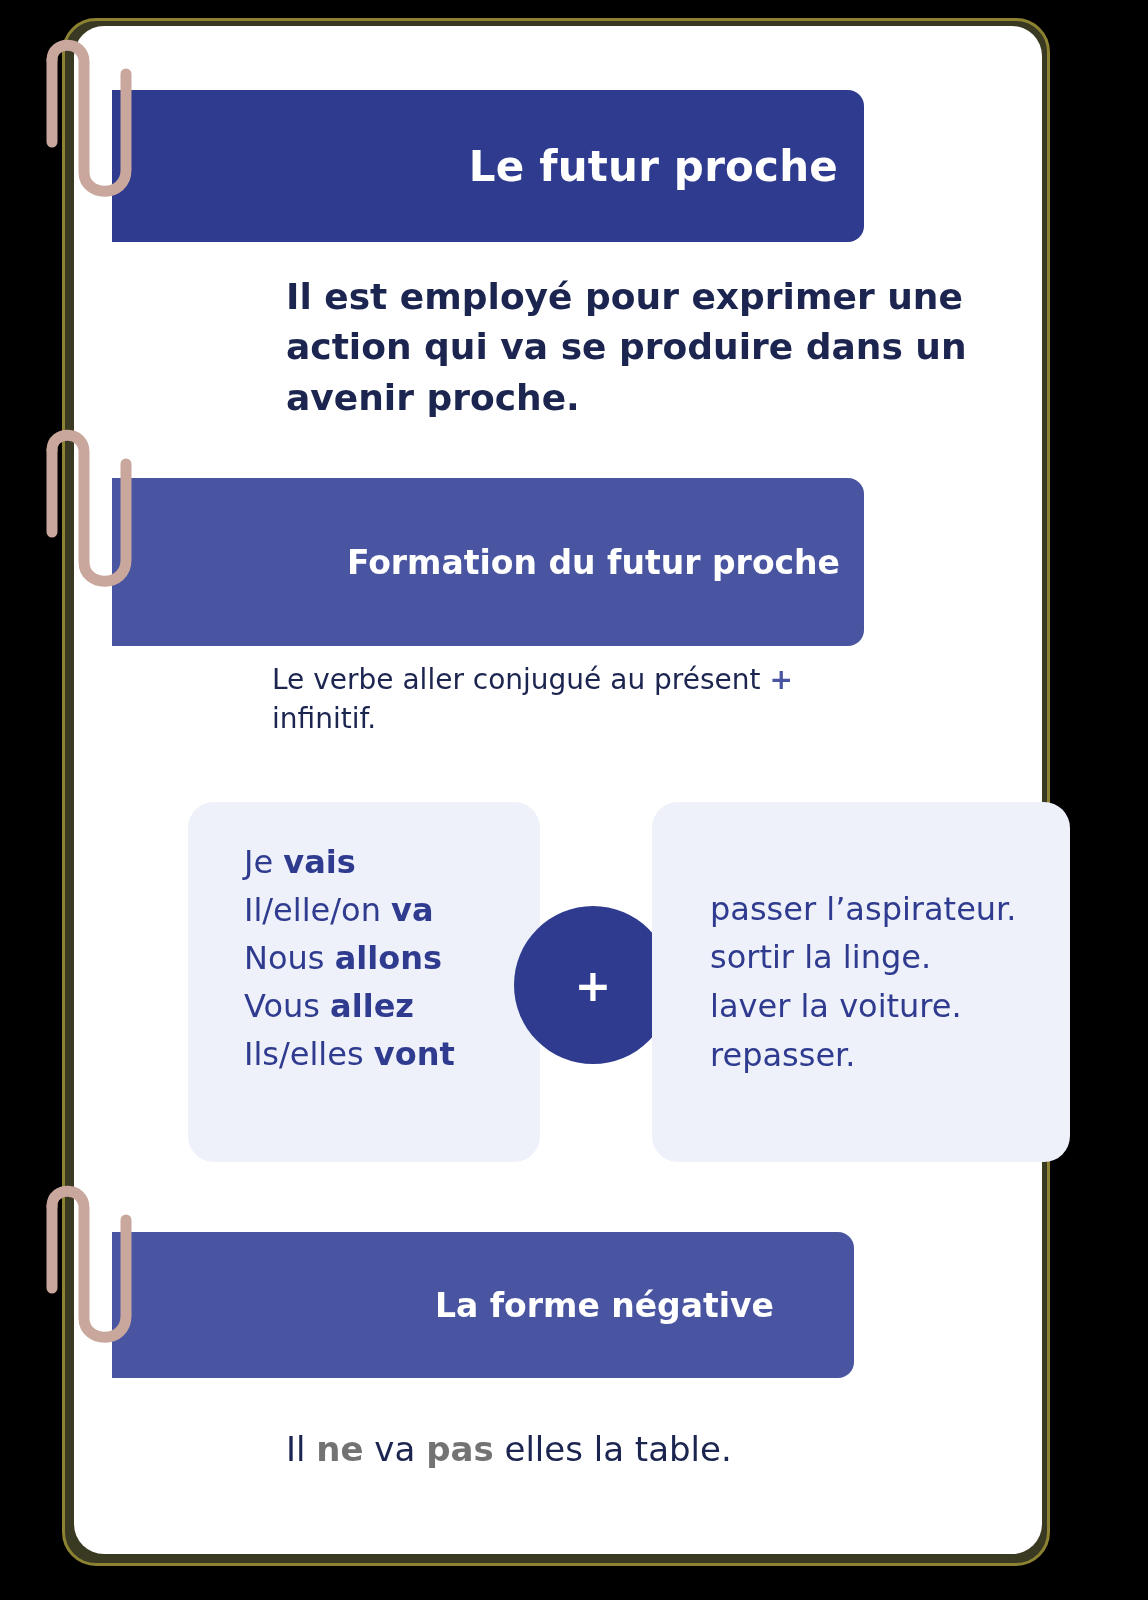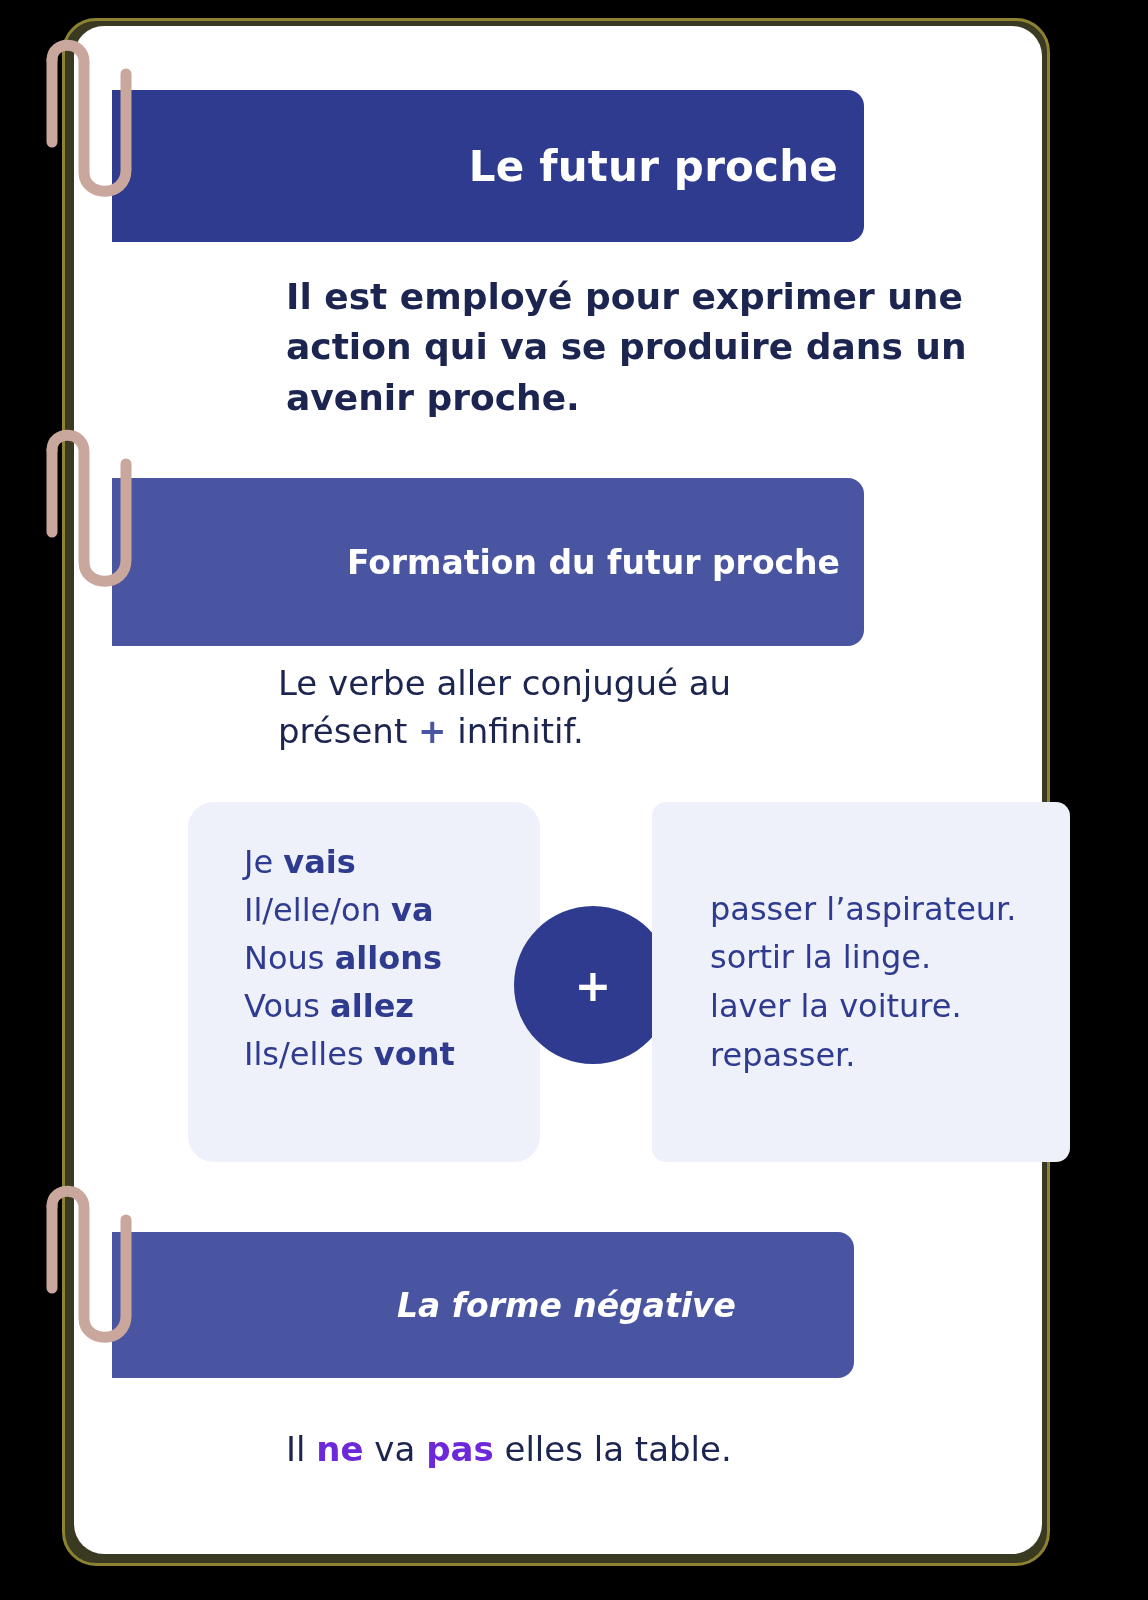--- a/index.html
+++ b/index.html
@@ -86,21 +86,21 @@
 
   .banner-3 {
     left: 38px;
     top: 1206px;
     width: 742px;
     height: 146px;
     background: #4a55a2;
     border-radius: 0 16px 16px 0;
     font-size: 33px;
   }
-  .banner-3 .banner-label { padding-right: 118px; font-style: italic; }
+  .banner-3 .banner-label { padding-right: 80px; }
 
   
   .clip {
     position: absolute;
     width: 120px;
     height: 190px;
     pointer-events: none;
   }
   .clip-1 { left: 22px; top: 22px; }
   .clip-2 { left: 22px; top: 412px; }
@@ -113,37 +113,37 @@
     font-weight: bold;
     line-height: 1.40;
   }
   .para-intro {
     left: 212px;
     top: 246px;
     width: 740px;
     font-size: 36px;
   }
   .para-formation {
-    left: 204px;
+    left: 198px;
     top: 634px;
     width: 560px;
-    font-size: 34px;
+    font-size: 28px;
     font-weight: normal;
   }
   .para-formation .plus-accent { color: #4a55a2; font-weight: bold; }
 
   .para-negative {
     left: 212px;
     top: 1400px;
     width: 700px;
     font-size: 34px;
     font-weight: normal;
     color: #1c2550;
   }
-  .para-negative b { color: #6d28d9; }
+  .para-negative b { color: #737373; }
 
   
   .box {
     position: absolute;
     background: #eef0fa;
     border-radius: 26px;
     box-sizing: border-box;
     color: #2e3b8f;
   }
   .box-left {
@@ -162,21 +162,20 @@
     left: 578px;
     top: 776px;
     width: 418px;
     height: 360px;
     padding: 0 0 0 58px;
     font-size: 32px;
     line-height: 1.52;
     display: flex;
     flex-direction: column;
     justify-content: center;
-    border-radius: 14px;
   }
 
   .plus-circle {
     position: absolute;
     left: 440px;
     top: 880px;
     width: 158px;
     height: 158px;
     border-radius: 50%;
     background: #2e3b8f;

